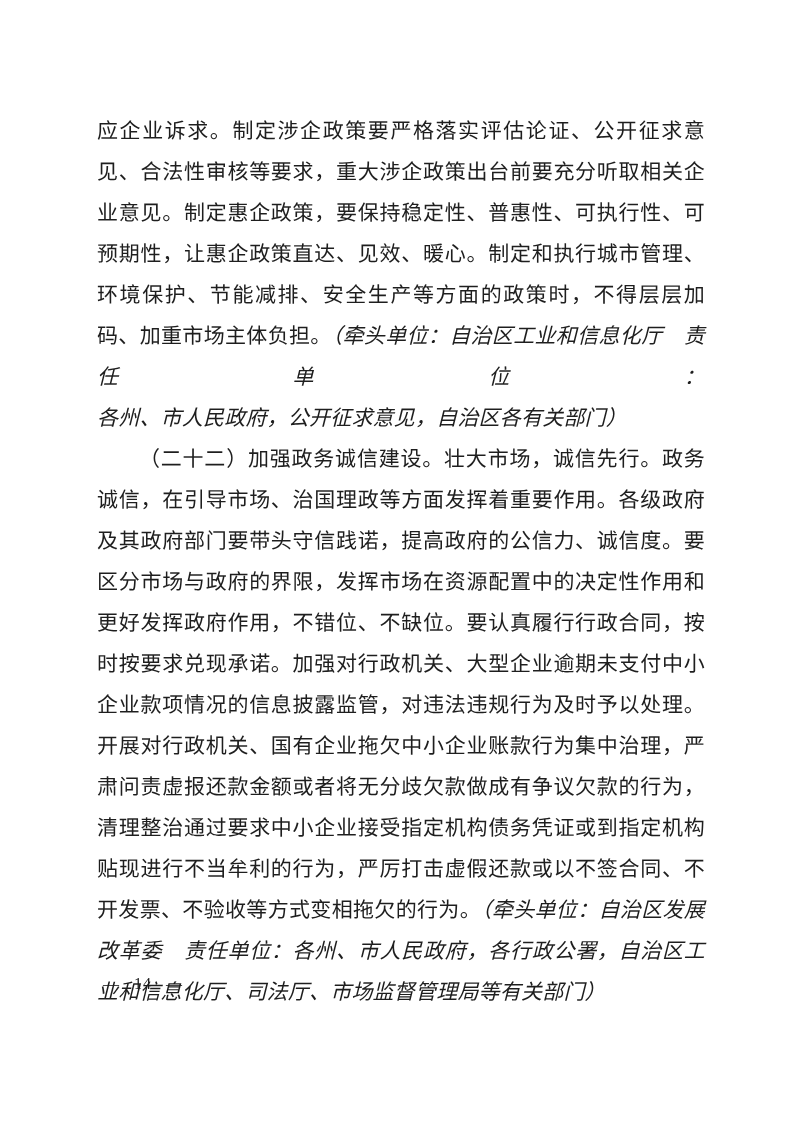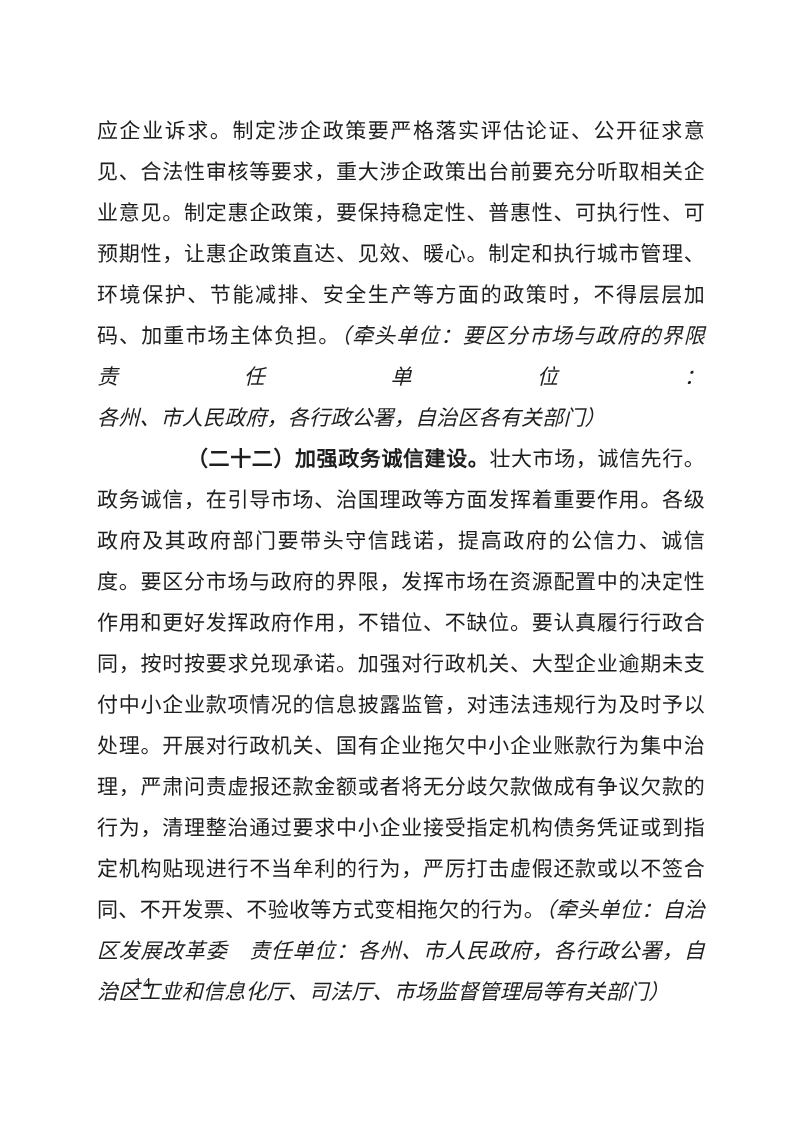--- a/index.html
+++ b/index.html
@@ -30,22 +30,21 @@
     line-height: 41px;
     text-align: justify;
     text-justify: inter-ideograph;
     letter-spacing: 0.2px;
     word-break: break-all;
   }
   .para.indent {
     text-indent: 42px;
   }
   .seg-bold {
-    font-weight: bold;
-    margin-left: 48px;
+    font-weight: normal;
   }
   .seg-kai {
     font-style: italic;
   }
   .seg-kai-bold {
     font-style: italic;
     font-weight: normal;
   }
   .footer {
     position: absolute;
@@ -59,21 +58,21 @@
     font-family: "Liberation Serif", "DejaVu Serif", serif;
   }
 </style>
 </head>
 <body>
 
 <div class="page">
   <div class="content">
 
     <p class="para">
-      <span>应企业诉求。制定涉企政策要严格落实评估论证、公开征求意见、合法性审核等要求，重大涉企政策出台前要充分听取相关企业意见。制定惠企政策，要保持稳定性、普惠性、可执行性、可预期性，让惠企政策直达、见效、暖心。制定和执行城市管理、环境保护、节能减排、安全生产等方面的政策时，不得层层加码、加重市场主体负担。</span><span class="seg-kai">（</span><span class="seg-kai-bold">牵头单位：</span><span class="seg-kai">要区分市场与政府的界限　</span><span class="seg-kai-bold">责任单位：</span><span class="seg-kai">各州、市人民政府，各行政公署，自治区各有关部门）</span>
+      <span>应企业诉求。制定涉企政策要严格落实评估论证、公开征求意见、合法性审核等要求，重大涉企政策出台前要充分听取相关企业意见。制定惠企政策，要保持稳定性、普惠性、可执行性、可预期性，让惠企政策直达、见效、暖心。制定和执行城市管理、环境保护、节能减排、安全生产等方面的政策时，不得层层加码、加重市场主体负担。</span><span class="seg-kai">（</span><span class="seg-kai-bold">牵头单位：</span><span class="seg-kai">自治区工业和信息化厅　</span><span class="seg-kai-bold">责任单位：</span><span class="seg-kai">各州、市人民政府，公开征求意见，自治区各有关部门）</span>
     </p>
 
     <p class="para indent">
       <span class="seg-bold">（二十二）加强政务诚信建设。</span><span>壮大市场，诚信先行。政务诚信，在引导市场、治国理政等方面发挥着重要作用。各级政府及其政府部门要带头守信践诺，提高政府的公信力、诚信度。要区分市场与政府的界限，发挥市场在资源配置中的决定性作用和更好发挥政府作用，不错位、不缺位。要认真履行行政合同，按时按要求兑现承诺。加强对行政机关、大型企业逾期未支付中小企业款项情况的信息披露监管，对违法违规行为及时予以处理。开展对行政机关、国有企业拖欠中小企业账款行为集中治理，严肃问责虚报还款金额或者将无分歧欠款做成有争议欠款的行为，清理整治通过要求中小企业接受指定机构债务凭证或到指定机构贴现进行不当牟利的行为，严厉打击虚假还款或以不签合同、不开发票、不验收等方式变相拖欠的行为。</span><span class="seg-kai">（</span><span class="seg-kai-bold">牵头单位：</span><span class="seg-kai">自治区发展改革委　</span><span class="seg-kai-bold">责任单位：</span><span class="seg-kai">各州、市人民政府，各行政公署，自治区工业和信息化厅、司法厅、市场监督管理局等有关部门）</span>
     </p>
 
   </div>
 
   <div class="footer">— 14 —</div>
 </div>

